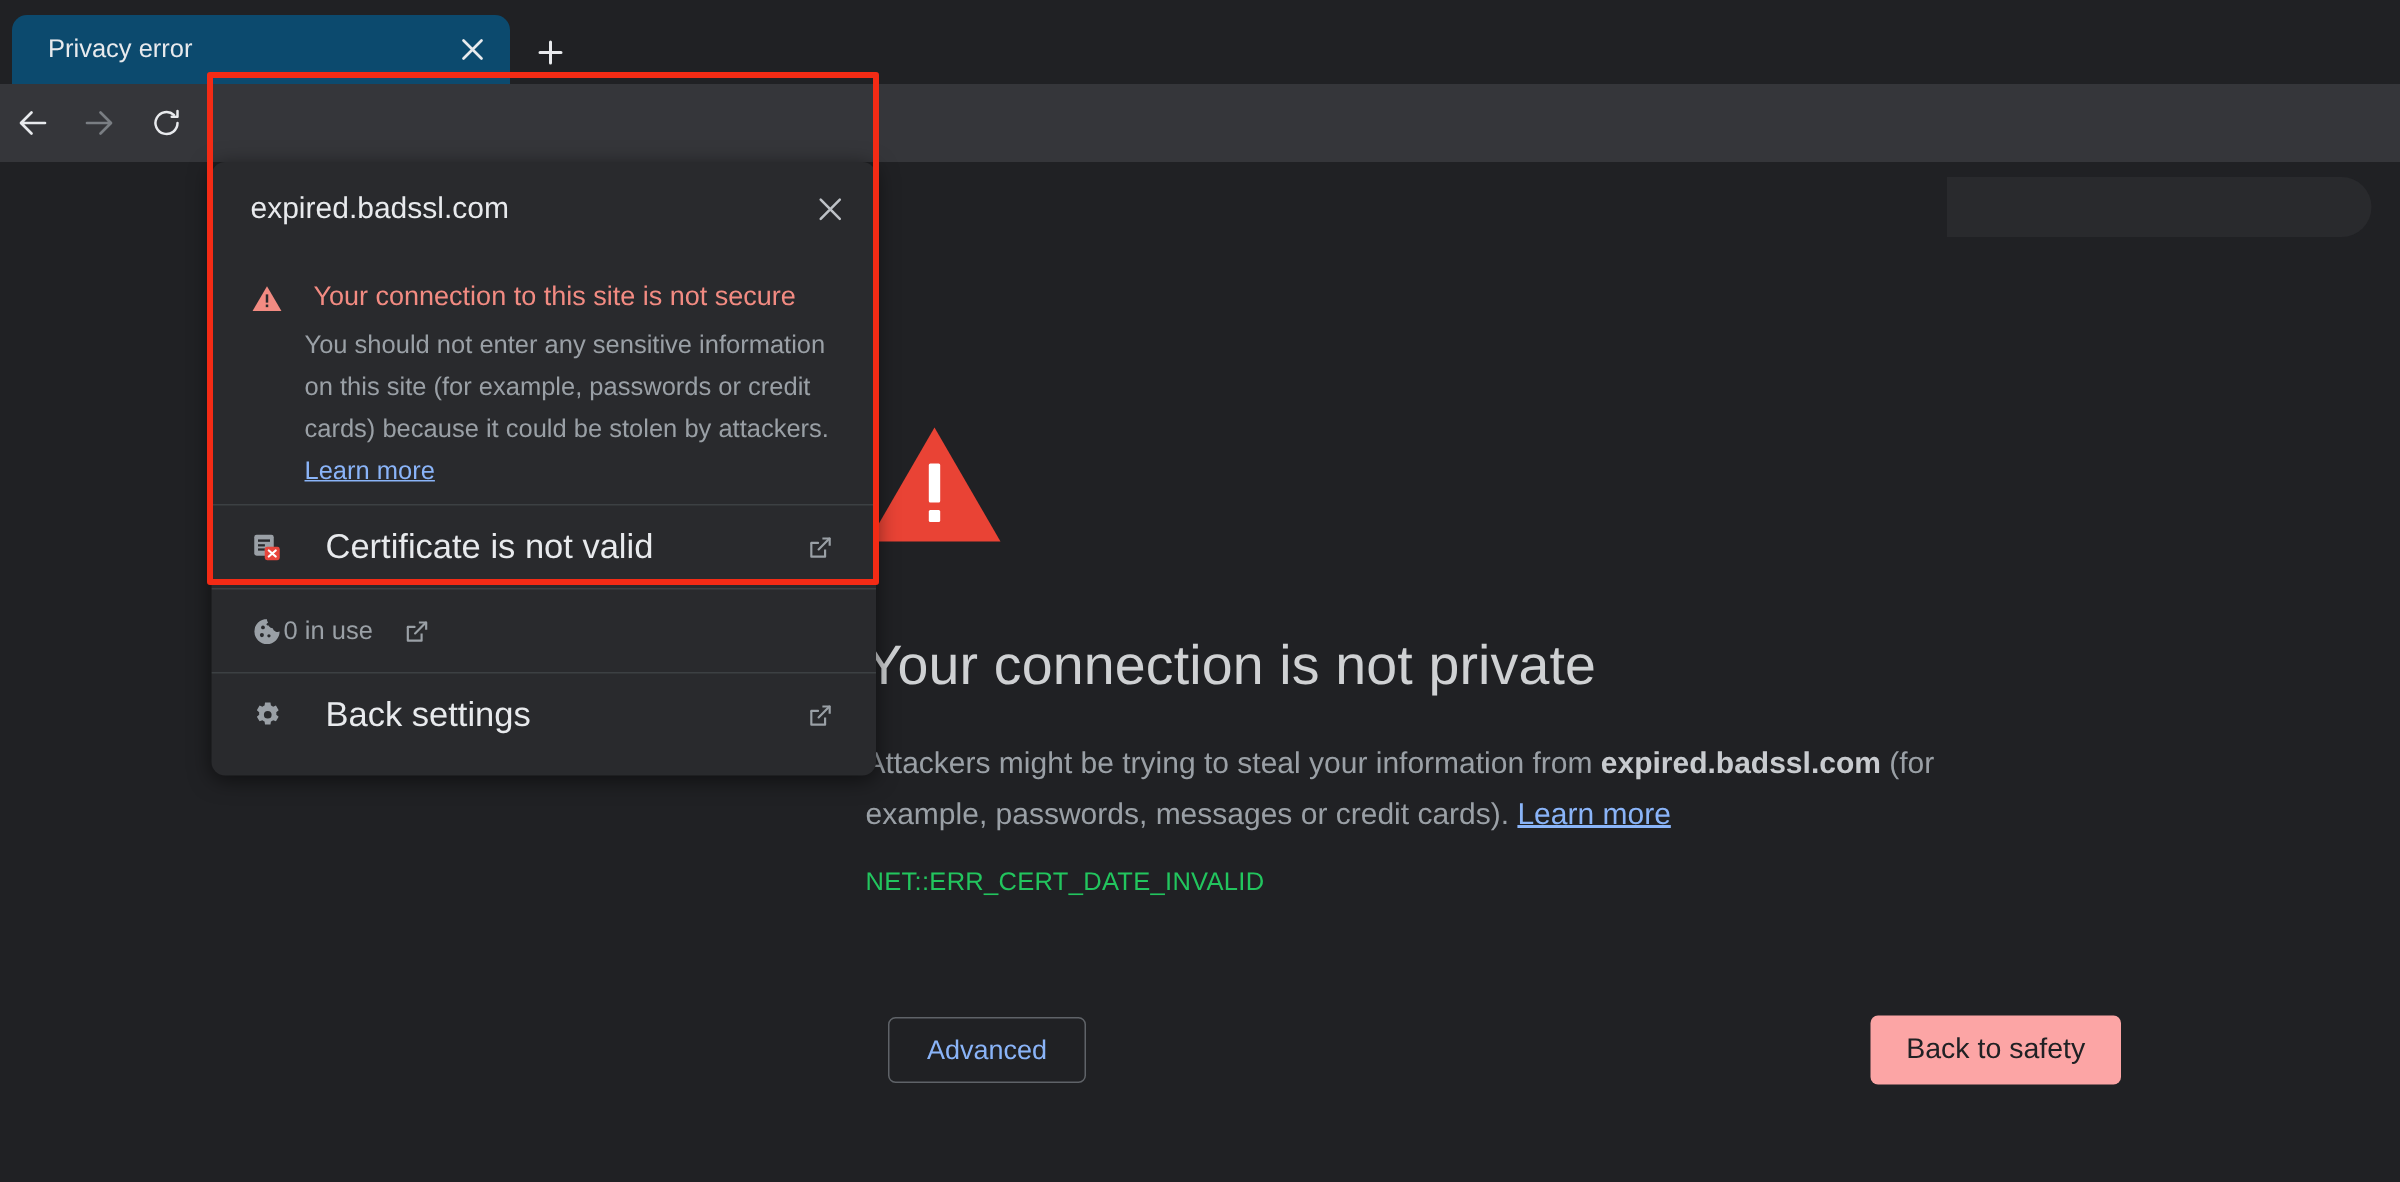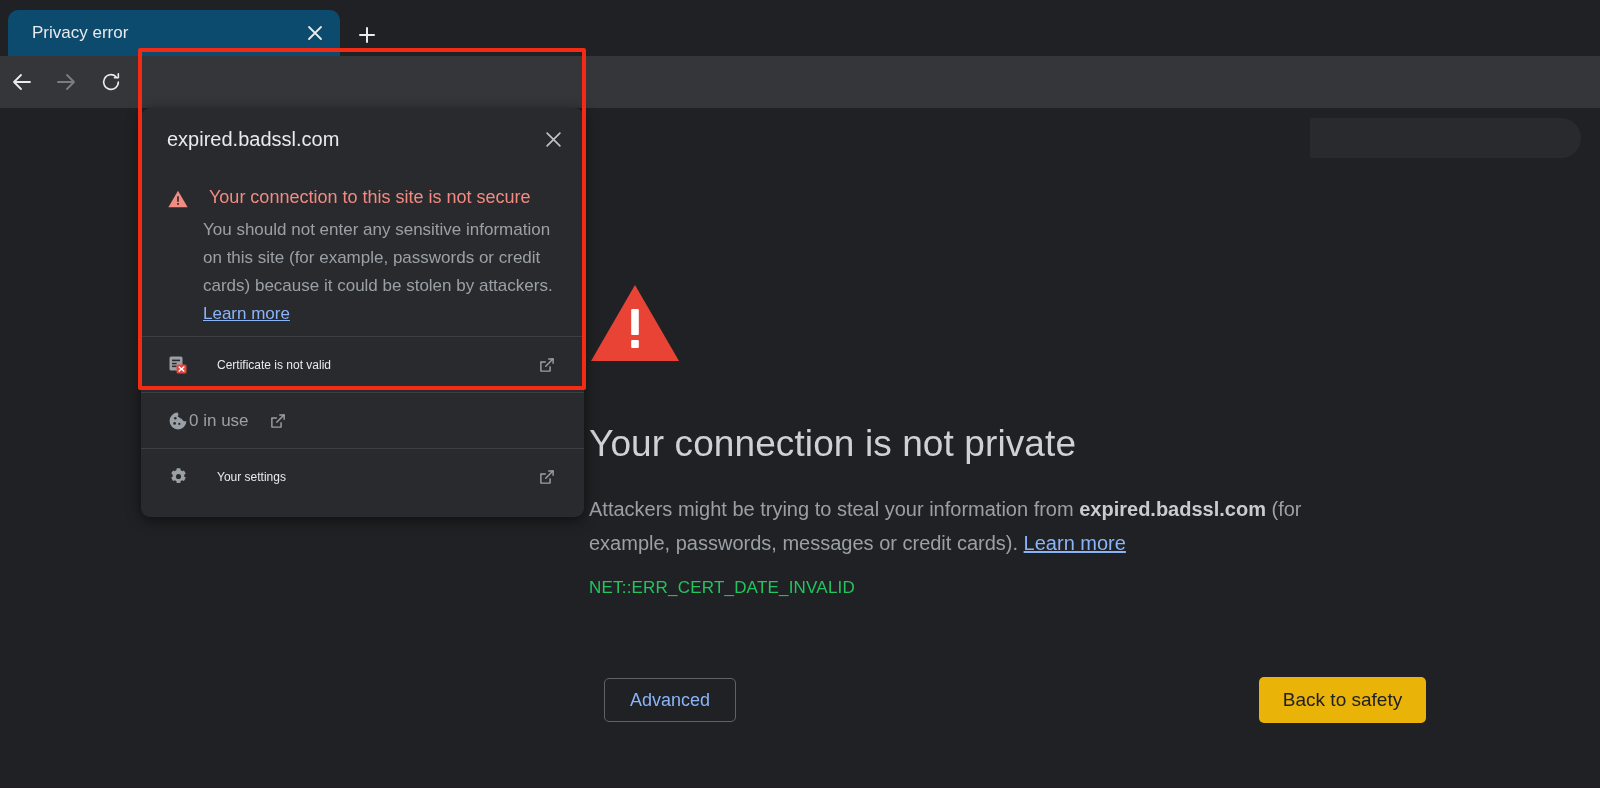--- a/index.html
+++ b/index.html
@@ -64,21 +64,21 @@
   #chip-label { font-size: 16px; color: #f28b82; white-space: nowrap; }
   #url-text {
     font-size: 19px; color: #e8eaed; margin-left: 12px; white-space: nowrap;
     letter-spacing: .1px;
   }
   #url-scheme { color: #f28b82; text-decoration: line-through; }
   #url-sep { color: #9aa0a6; }
 
   
   #page {
-    position: absolute; left: 12px; top: 110px; width: 1298px; height: 678px;
+    position: absolute; left: 0; top: 110px; width: 1298px; height: 678px;
     background: #202124;
   }
   #err-icon {
     position: absolute; left: 578px; top: 173px;
     width: 90px; height: 80px;
   }
   #err-title {
     position: absolute; left: 577px; top: 313px;
     font-size: 37px; color: #cfd1d3; font-weight: 400; letter-spacing: .1px;
   }
@@ -96,21 +96,21 @@
     position: absolute; left: 577px; top: 568px;
     width: 132px; height: 44px;
     background: transparent; border: 1px solid #5f6368; border-radius: 5px;
     color: #8ab4f8; font-size: 18px;
     font-family: "Liberation Sans", sans-serif;
     display: flex; align-items: center; justify-content: center; margin-left: 15px;
   }
   #btn-safety {
     position: absolute; left: 1247px; top: 567px;
     width: 167px; height: 46px;
-    background: #eab308; border: none; border-radius: 5px;
+    background: #fca5a5; border: none; border-radius: 5px;
     color: #202124; font-size: 19px;
     font-family: "Liberation Sans", sans-serif;
     display: flex; align-items: center; justify-content: center;
   }
 
   
   #bubble {
     position: absolute; left: 141px; top: 108px;
     width: 443px; height: 409px;
     background: #292a2d; border-radius: 9px;
@@ -146,21 +146,21 @@
   }
   .row {
     position: absolute; left: 0; width: 443px; height: 55px;
     display: flex; align-items: center;
   }
   .row-icon {
     width: 22px; height: 22px; margin-left: 26px;
     display: flex; align-items: center; justify-content: center;
   }
   .row-label {
-    font-size: 12px; color: #e8eaed; margin-left: 28px; flex: 1;
+    font-size: 23px; color: #e8eaed; margin-left: 28px; flex: 1;
     white-space: nowrap;
   }
   .row-sub { font-size: 17px; color: #9aa0a6; margin-right: 18px; white-space: nowrap; }
   .row-ext {
     width: 22px; height: 22px; margin-right: 26px;
     display: flex; align-items: center; justify-content: center;
   }
 
   
   #annot {
@@ -306,21 +306,21 @@
     </div>
 
     <div class="divider" style="top:340px"></div>
     <div class="row" style="top:341px">
       <span class="row-icon">
         <svg width="19" height="19" viewBox="0 0 20 20">
           <path d="M8.1 1.4 h3.8 l.35 2.1 a6.5 6.5 0 0 1 1.5 .87 l2-0.8 1.9 3.3 -1.65 1.35 a6.6 6.6 0 0 1 0 1.76 l1.65 1.35 -1.9 3.3 -2-.8 a6.5 6.5 0 0 1 -1.5 .87 l-.35 2.1 h-3.8 l-.35 -2.1 a6.5 6.5 0 0 1 -1.5 -.87 l-2 .8 -1.9 -3.3 1.65 -1.35 a6.6 6.6 0 0 1 0 -1.76 l-1.65 -1.35 1.9 -3.3 2 .8 a6.5 6.5 0 0 1 1.5 -.87 Z" fill="#9aa0a6"></path>
           <circle cx="10" cy="10" r="2.7" fill="#292a2d"></circle>
         </svg>
       </span>
-      <span class="row-label">Your settings</span>
+      <span class="row-label">Back settings</span>
       <span class="row-sub"></span>
       <span class="row-ext">
         <svg width="18" height="18" viewBox="0 0 20 20">
           <path d="M3.2 6.6 V16.8 H13.4 V11.4" stroke="#9aa0a6" stroke-width="1.6" fill="none" stroke-linejoin="round"></path>
           <path d="M3.2 6.6 H8.2" stroke="#9aa0a6" stroke-width="1.6" fill="none" stroke-linecap="round"></path>
           <path d="M8.6 11.4 L16.6 3.4" stroke="#9aa0a6" stroke-width="1.6" stroke-linecap="round"></path>
           <path d="M11.4 3.3 H16.8 V8.7" stroke="#9aa0a6" stroke-width="1.6" fill="none" stroke-linejoin="round"></path>
         </svg>
       </span>
     </div>

